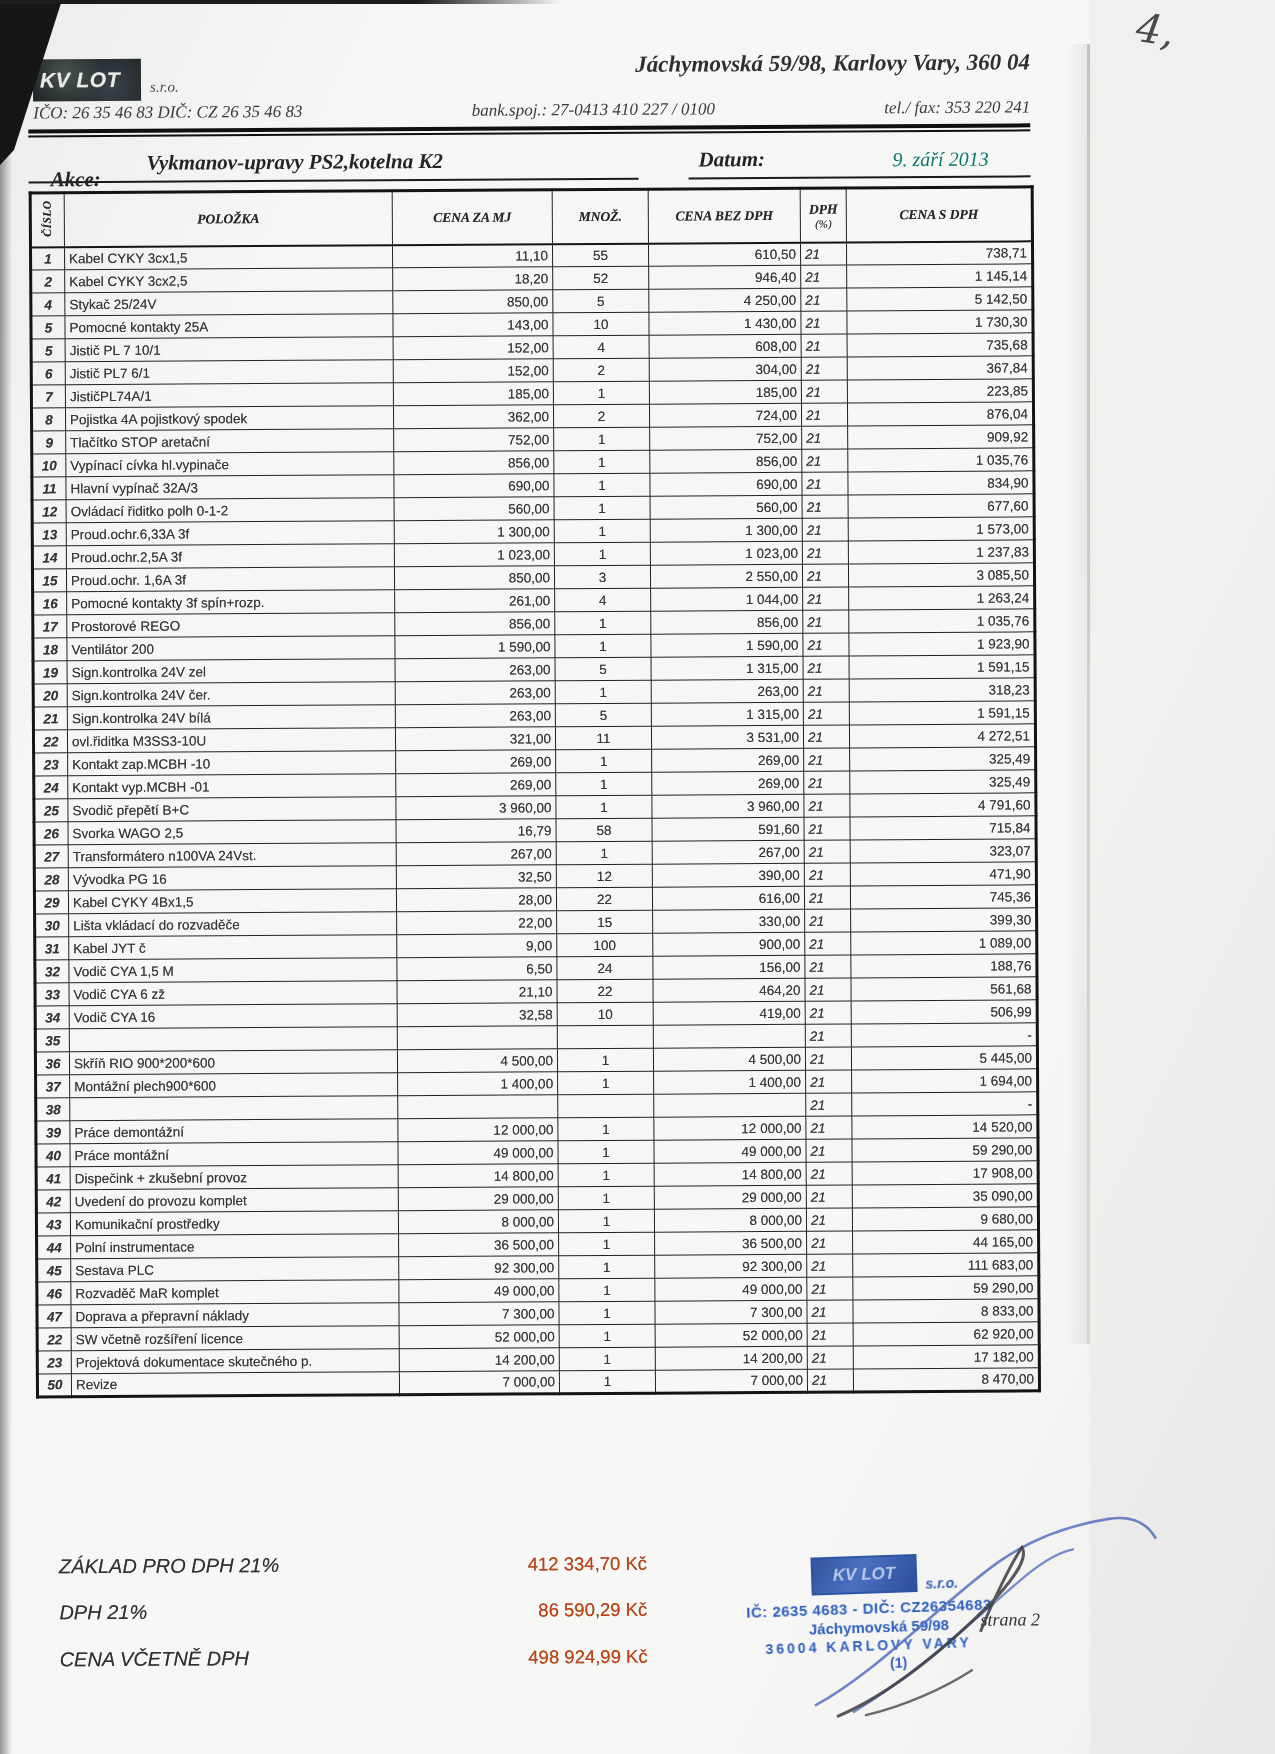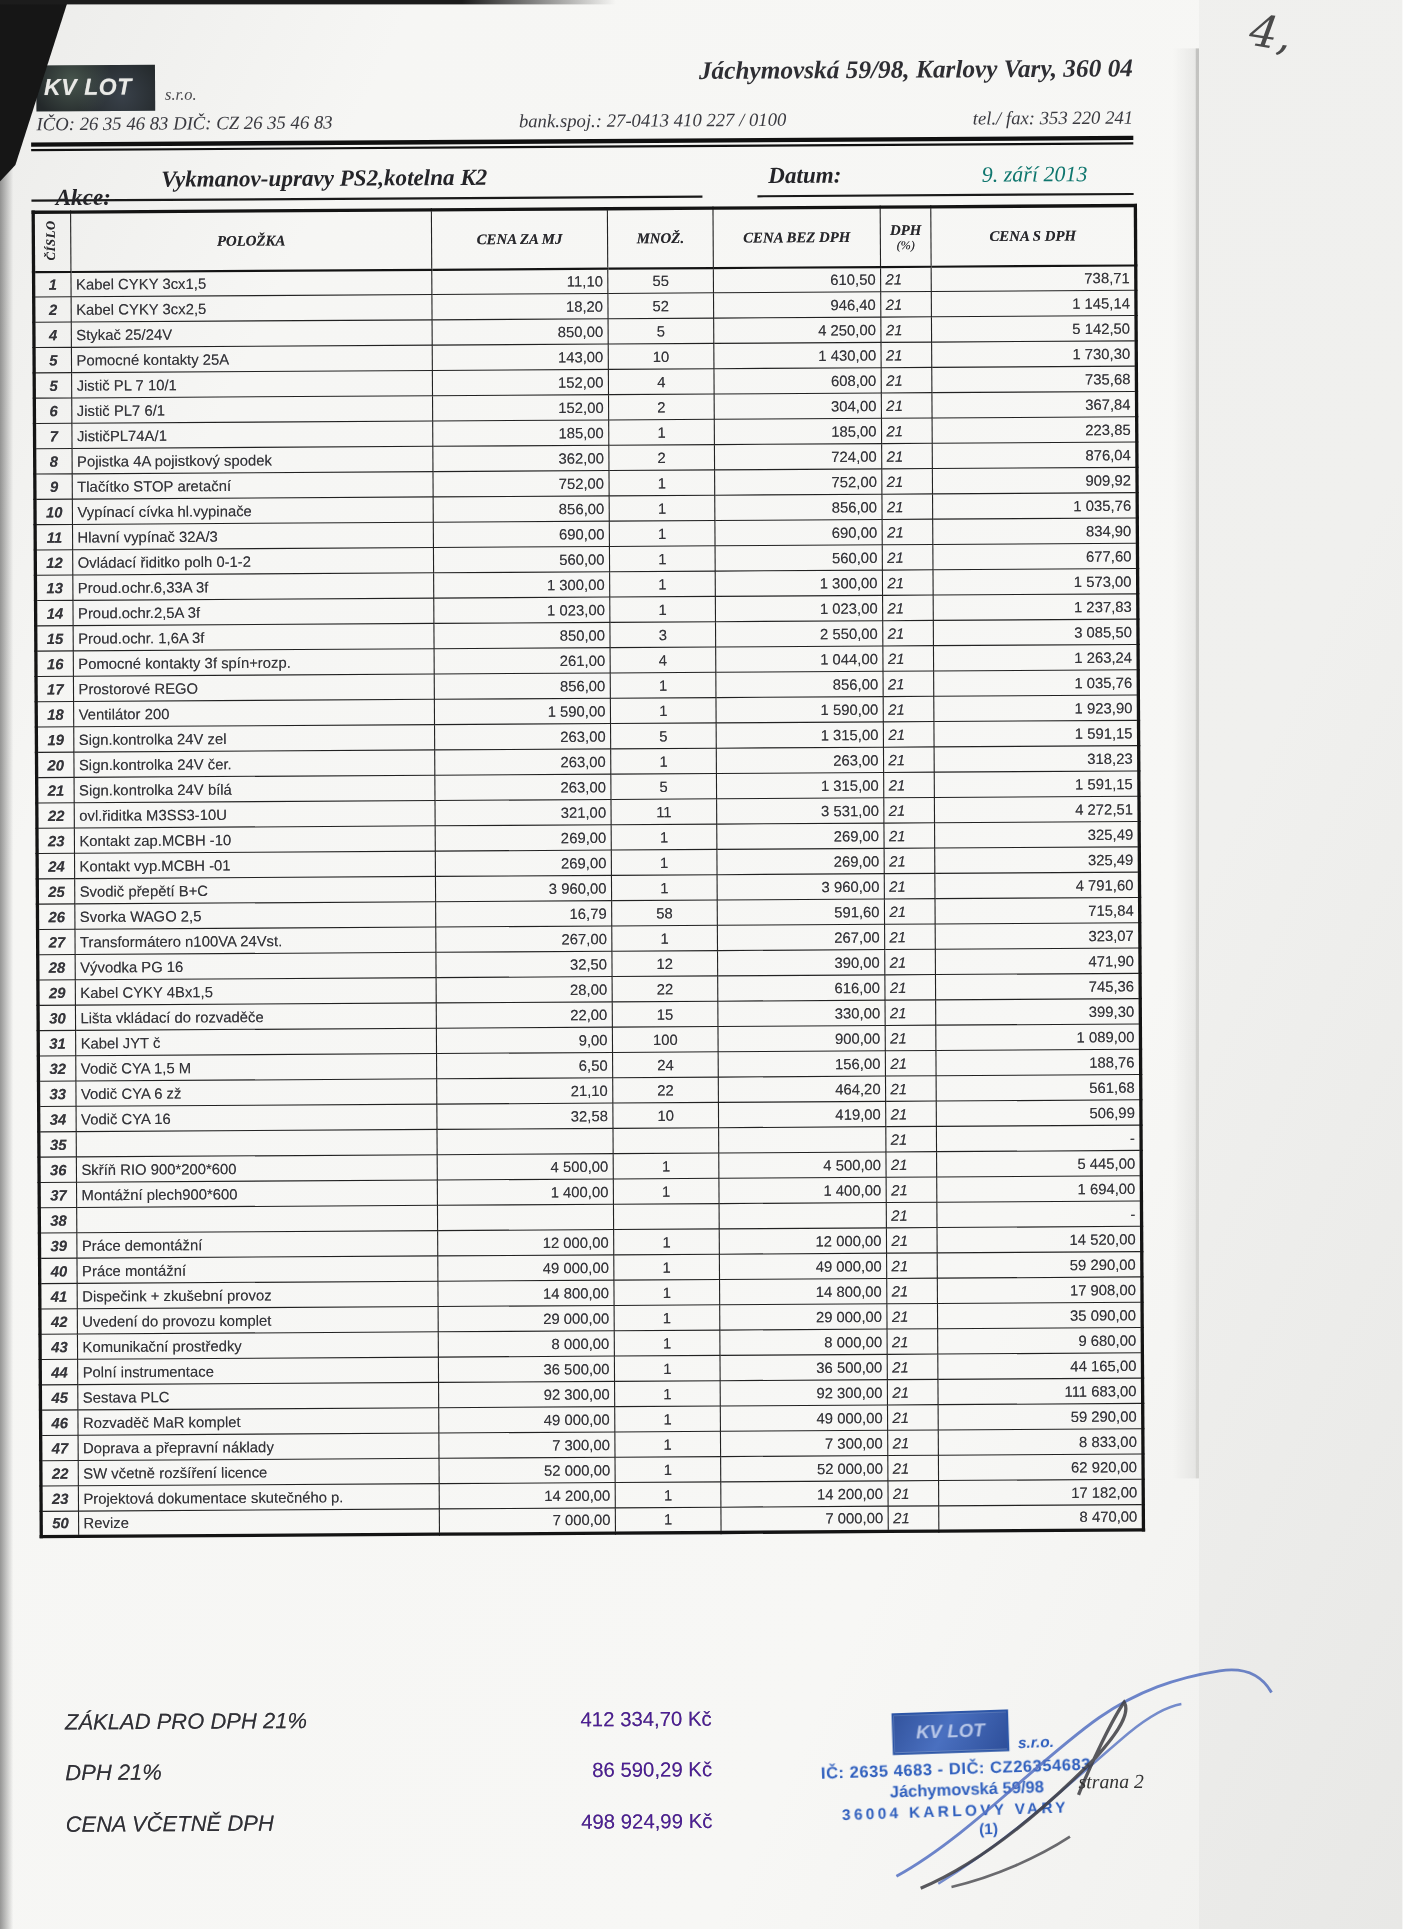--- a/index.html
+++ b/index.html
@@ -62,21 +62,21 @@
   td.c-item{text-align:left;padding-left:6px;}
   td.c-price{text-align:right;padding-right:14px;}
   td.c-bez{padding-right:26px;margin-top:22px;}
   td.c-sdph{padding-right:44px;}
   td.c-qty{text-align:center;margin-top:21px;}
   td.c-dph{text-align:left;padding-left:8px;font-style:italic;border-left:2.2px solid #1a1a1a;border-right:2.2px solid #1a1a1a;}
 
   
   .total-line{position:absolute;left:55px;width:588px;display:flex;justify-content:space-between;align-items:baseline;}
   .total-line .lbl{font:italic 20px "Liberation Sans",sans-serif;color:#303036;text-shadow:0 0 .5px rgba(50,50,55,.6);}
-  .total-line .val{font:18.5px "Liberation Sans",sans-serif;color:#4c1d95;text-shadow:0 0 .5px rgba(50,50,55,.6);text-align:right;}
+  .total-line .val{font:18.5px "Liberation Sans",sans-serif;color:#c2410c;text-shadow:0 0 .5px rgba(50,50,55,.6);text-align:right;}
   .t1{top:1552px;} .t2{top:1598px;} .t3{top:1645px;}
 
   
   .stamp{position:absolute;left:742px;top:1556px;width:336px;transform:rotate(-1.6deg);
     color:#2f5fbe;filter:blur(.3px);z-index:3;}
   .stamp .row1{display:flex;align-items:flex-end;gap:8px;margin-left:66px;}
   .stamp .mini-logo{width:102px;height:34px;background:linear-gradient(120deg,#33549e,#4a70c0 45%,#2e4f9a);
     border:2px solid #2c55a6;display:flex;align-items:center;justify-content:center;}
   .stamp .mini-logo span{color:#cdd8f0;font:italic bold 17px "Liberation Sans",sans-serif;opacity:.85;}
   .stamp .sro{font:bold italic 14px "Liberation Sans",sans-serif;}

